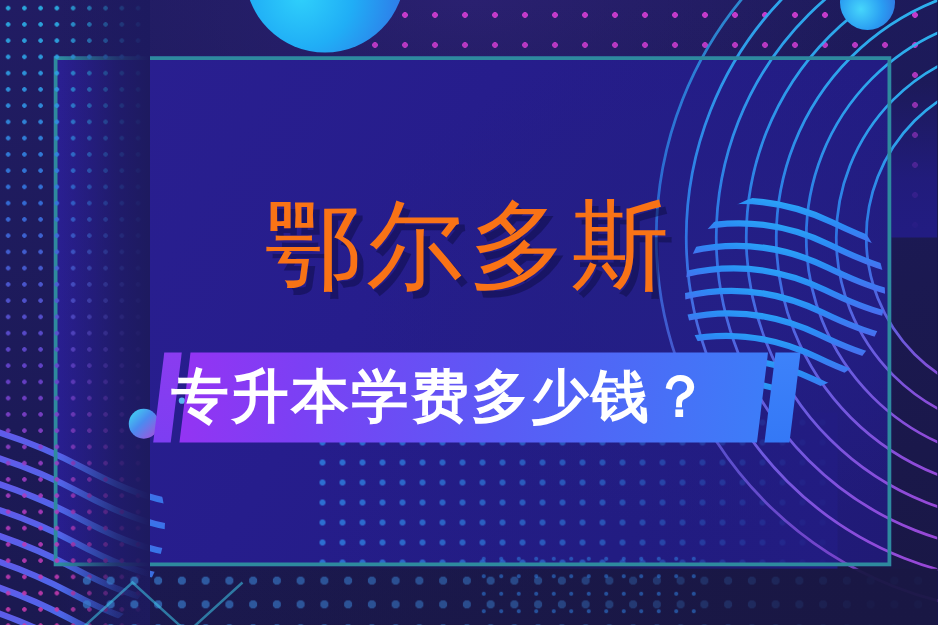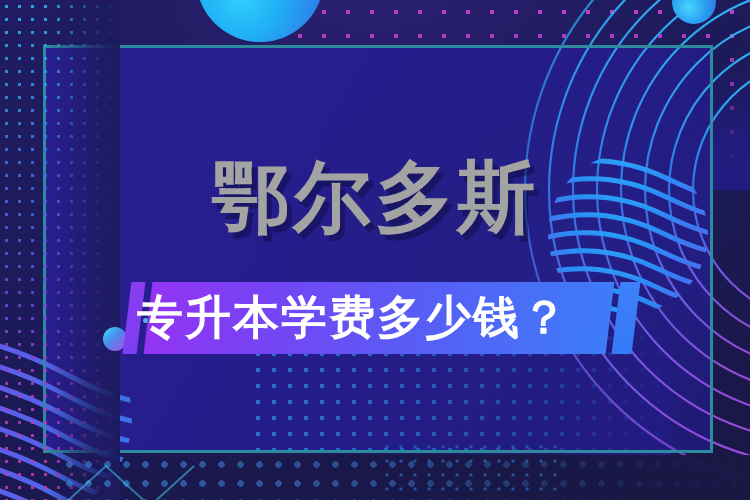--- a/index.html
+++ b/index.html
@@ -126,23 +126,23 @@
   .fp-right svg,.fp-bl svg{width:100%;height:100%;overflow:visible;}
 
   
   .chevron{position:absolute;left:62px;top:458px;width:140px;height:60px;}
 
   
   .title{
     position:absolute;left:0;top:158px;width:750px;
     text-align:center;
     font-size:78px;
-    font-weight:bold;
+    font-weight:normal;
     letter-spacing:4px;
-    color:#a3a3a3;
+    color:#f97316;
     line-height:1;
     text-shadow:5px 6px 0 rgba(12,10,60,.45);
     white-space:nowrap;
     font-family:"DejaVu Sans","Liberation Sans",sans-serif;
   }
 
   
   .banner-wrap{position:absolute;left:0;top:282px;width:750px;height:72px;}
   .banner-slim{
     position:absolute;left:127px;top:0;width:14px;height:72px;

